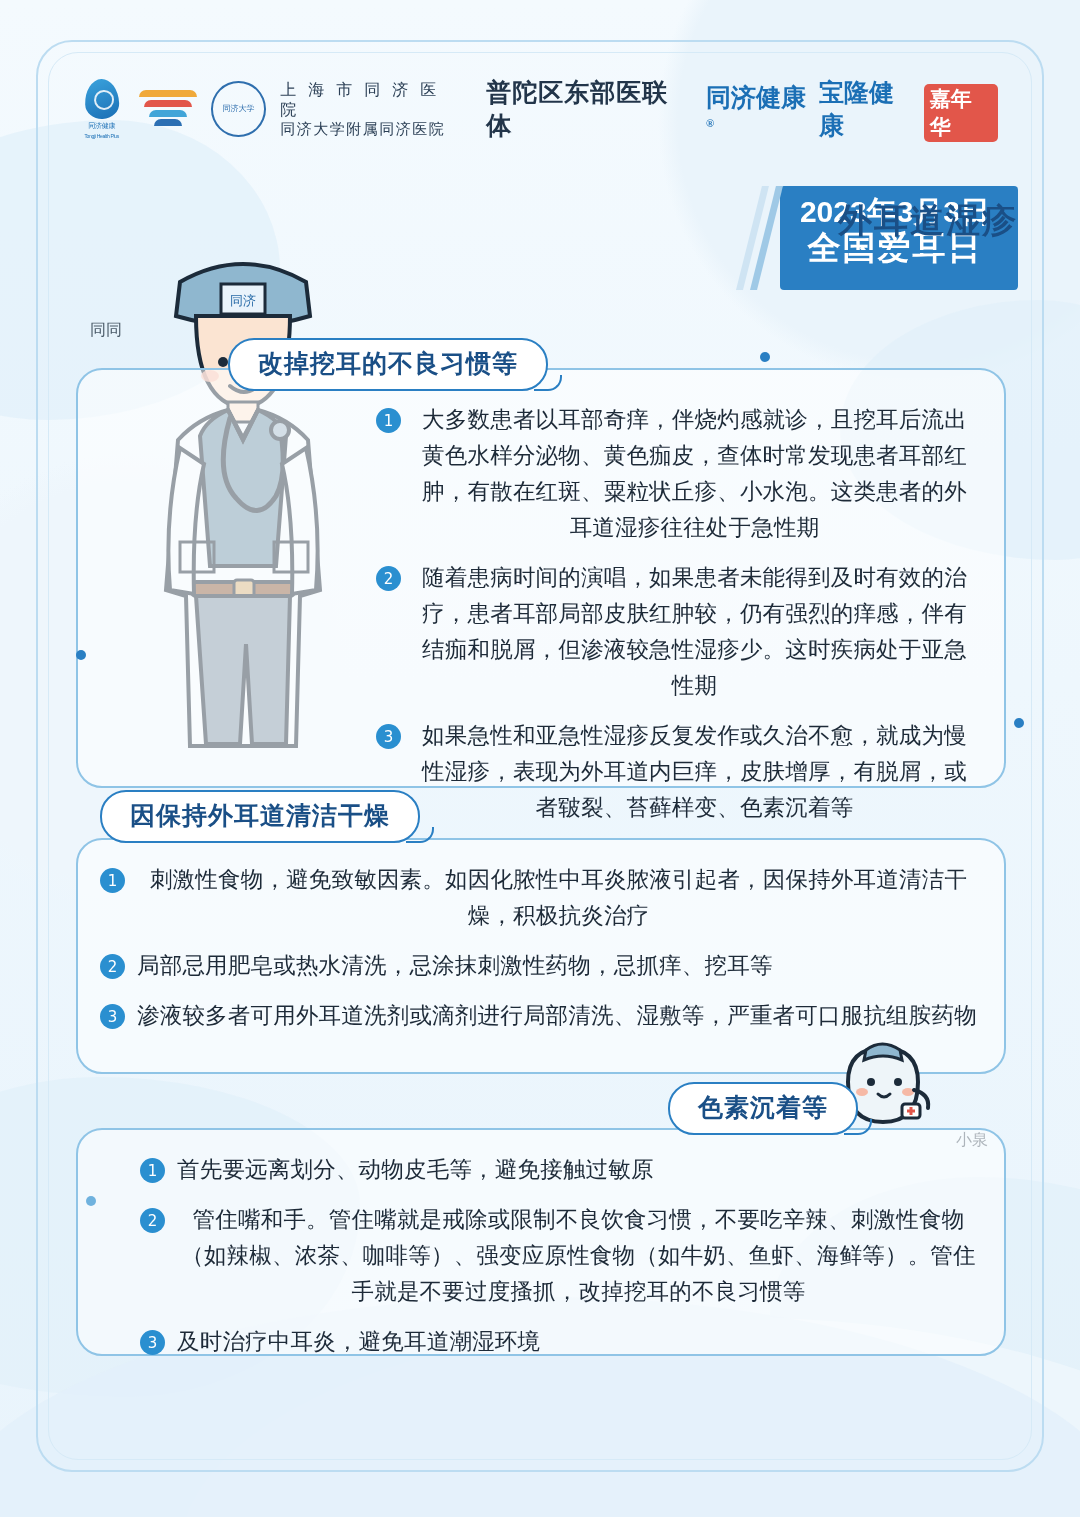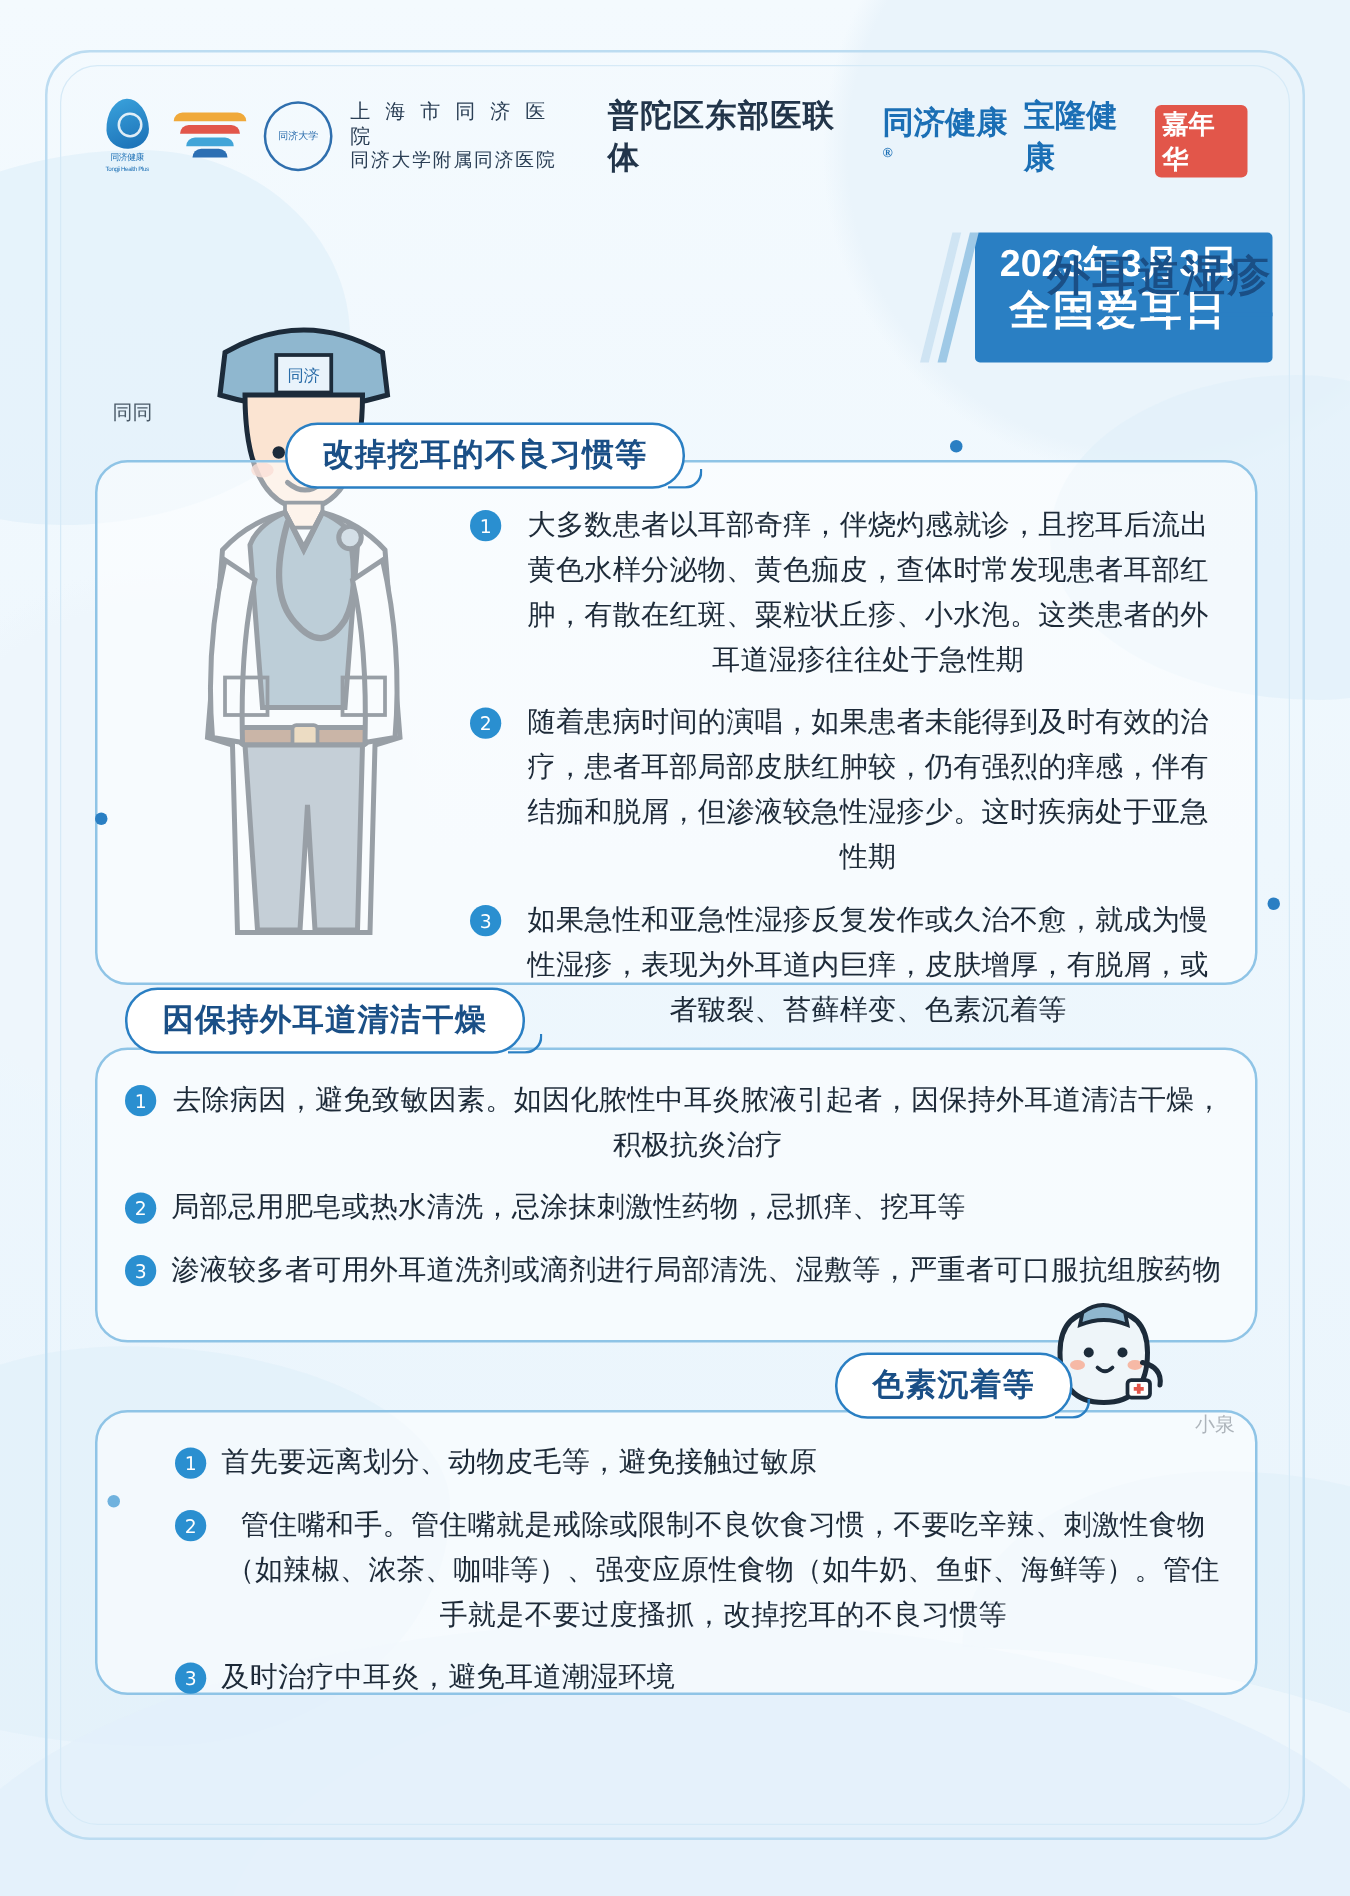--- a/index.html
+++ b/index.html
@@ -422,21 +422,21 @@
     </li>
   </ul>
 
   <div class="head2">
     <div class="pill">因保持外耳道清洁干燥</div>
   </div>
   <div class="card c2"></div>
   <ul class="list l2">
     <li>
       <span class="num">1</span>
-      <span class="txt">去除病因，避免致敏因素。如因化脓性中耳炎脓液引起者，因保持外耳道清洁干燥，积极抗炎治疗</span>
+      <span class="txt">刺激性食物，避免致敏因素。如因化脓性中耳炎脓液引起者，因保持外耳道清洁干燥，积极抗炎治疗</span>
     </li>
     <li>
       <span class="num">2</span>
       <span class="txt">局部忌用肥皂或热水清洗，忌涂抹刺激性药物，忌抓痒、挖耳等</span>
     </li>
     <li>
       <span class="num">3</span>
       <span class="txt">渗液较多者可用外耳道洗剂或滴剂进行局部清洗、湿敷等，严重者可口服抗组胺药物</span>
     </li>
   </ul>

